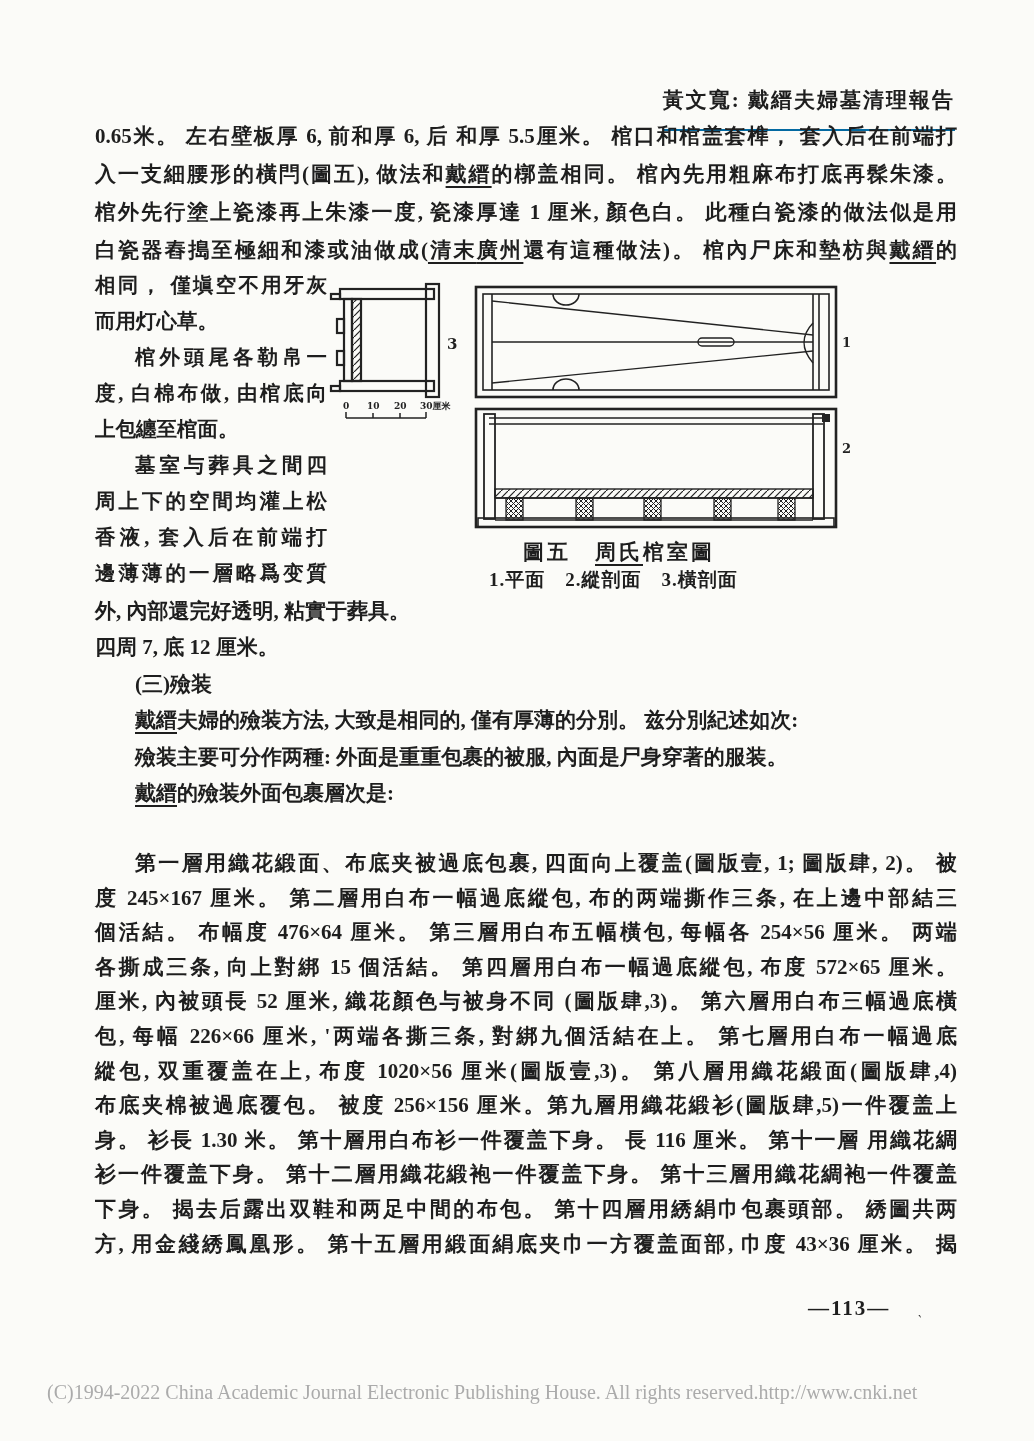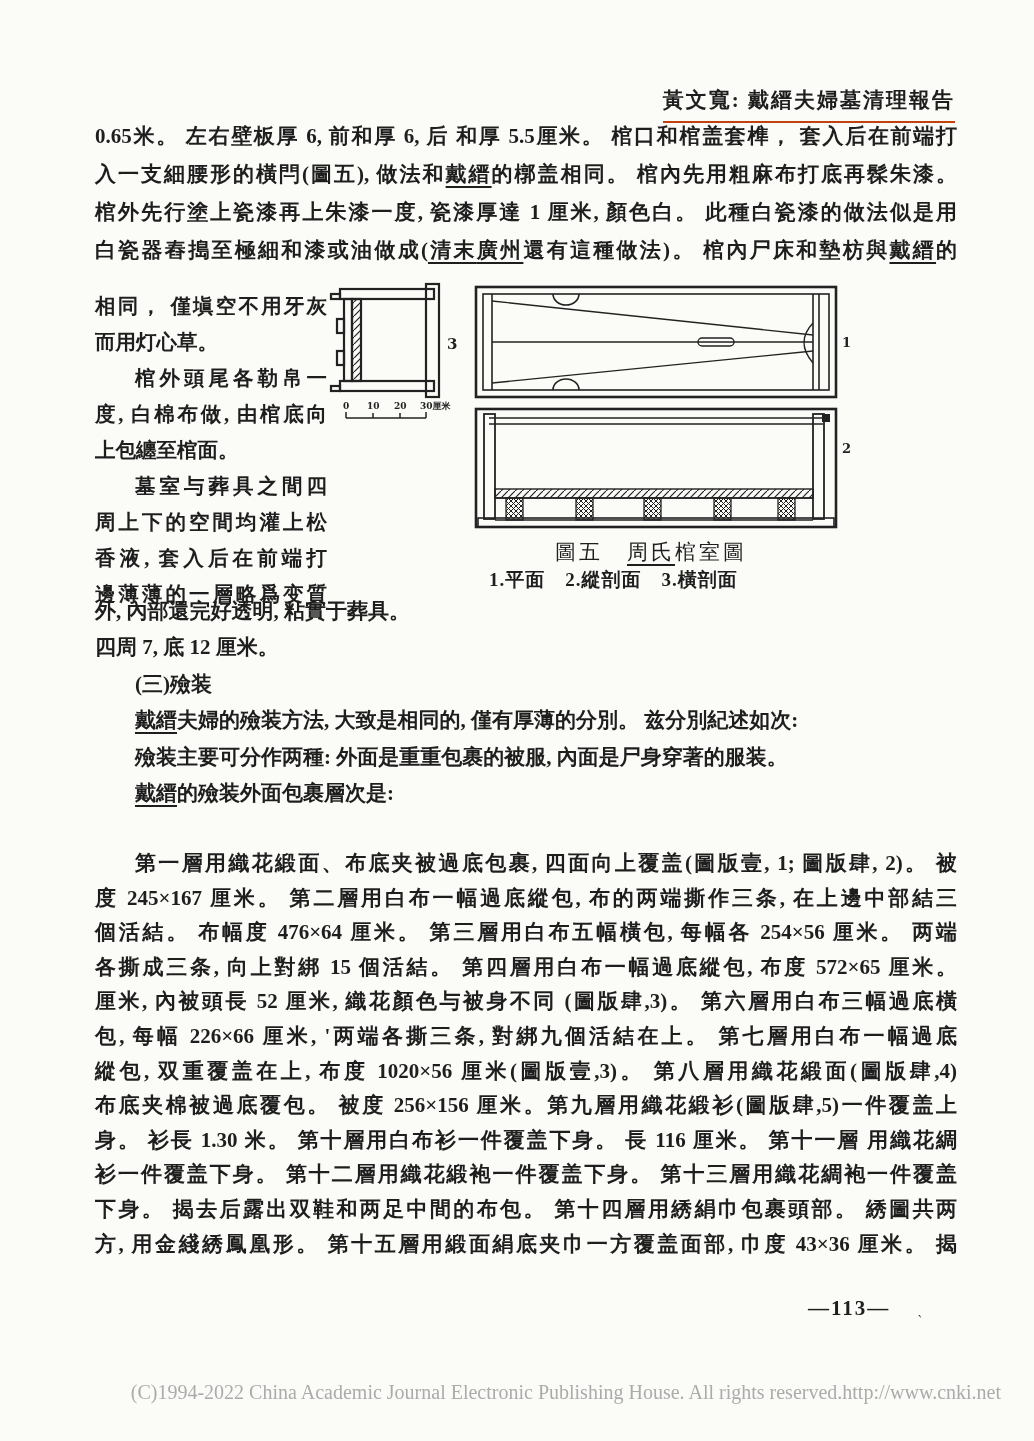--- a/index.html
+++ b/index.html
@@ -10,47 +10,47 @@
   }
   .block{position:absolute;}
   .line{height:var(--lh);line-height:var(--lh);font-size:var(--fs);font-weight:600;}
   .line.j{text-align:justify;text-align-last:justify;}
   .line.ind{text-indent:40px;}
   .pn{text-decoration:underline;text-underline-offset:5px;text-decoration-thickness:1.5px;}
 
   #page-header{
     position:absolute;top:86px;right:79px;
     font-size:21px;font-weight:700;letter-spacing:2px;
-    border-bottom:2px solid #c2410c;padding-bottom:7px;
+    border-bottom:2px solid #0369a1;padding-bottom:15px;
   }
   #para-top   {left:95px;top:117px;width:862px;--lh:38px;--fs:21px;}
-  #left-col   {left:95px;top:288px;width:232px;--lh:36px;--fs:20.5px;}
+  #left-col   {left:95px;top:267px;width:232px;--lh:36px;--fs:20.5px;}
   #para-mid   {left:95px;top:593px;width:862px;--lh:36.4px;--fs:21px;}
   #para-main  {left:95px;top:846px;width:862px;--lh:34.6px;--fs:21px;}
 
   #figure-svg{position:absolute;left:326px;top:281px;}
   #figure-caption{
     position:absolute;left:523px;top:538px;
-    font-size:21px;font-weight:400;letter-spacing:3px;margin-left:32px;
+    font-size:21px;font-weight:700;letter-spacing:3px;
   }
   #figure-legend{
     position:absolute;left:489px;top:567px;
     font-size:19px;font-weight:600;letter-spacing:1px;
   }
   #page-number{
     position:absolute;left:767px;top:1296px;
     font-size:21px;font-weight:600;letter-spacing:2px;margin-left:41px;
   }
   #stray-mark{
     position:absolute;left:918px;top:1312px;
     font-size:15px;color:#3a3a3a;
   }
   #page-footer{
-    position:absolute;left:33px;top:1381px;width:968px;
-    display:flex;justify-content:flex-end;
+    position:absolute;left:47px;top:1381px;width:968px;
+    display:flex;justify-content:flex-start;
     color:#ababab;font-size:20px;font-weight:400;
   }
   svg text{font-family:"DejaVu Serif",serif;font-weight:700;fill:#222;}
 </style>
 </head>
 <body>
 
 <div id="page-header">黃文寬: 戴縉夫婦墓清理報告</div>
 
 <div class="block" id="para-top">

